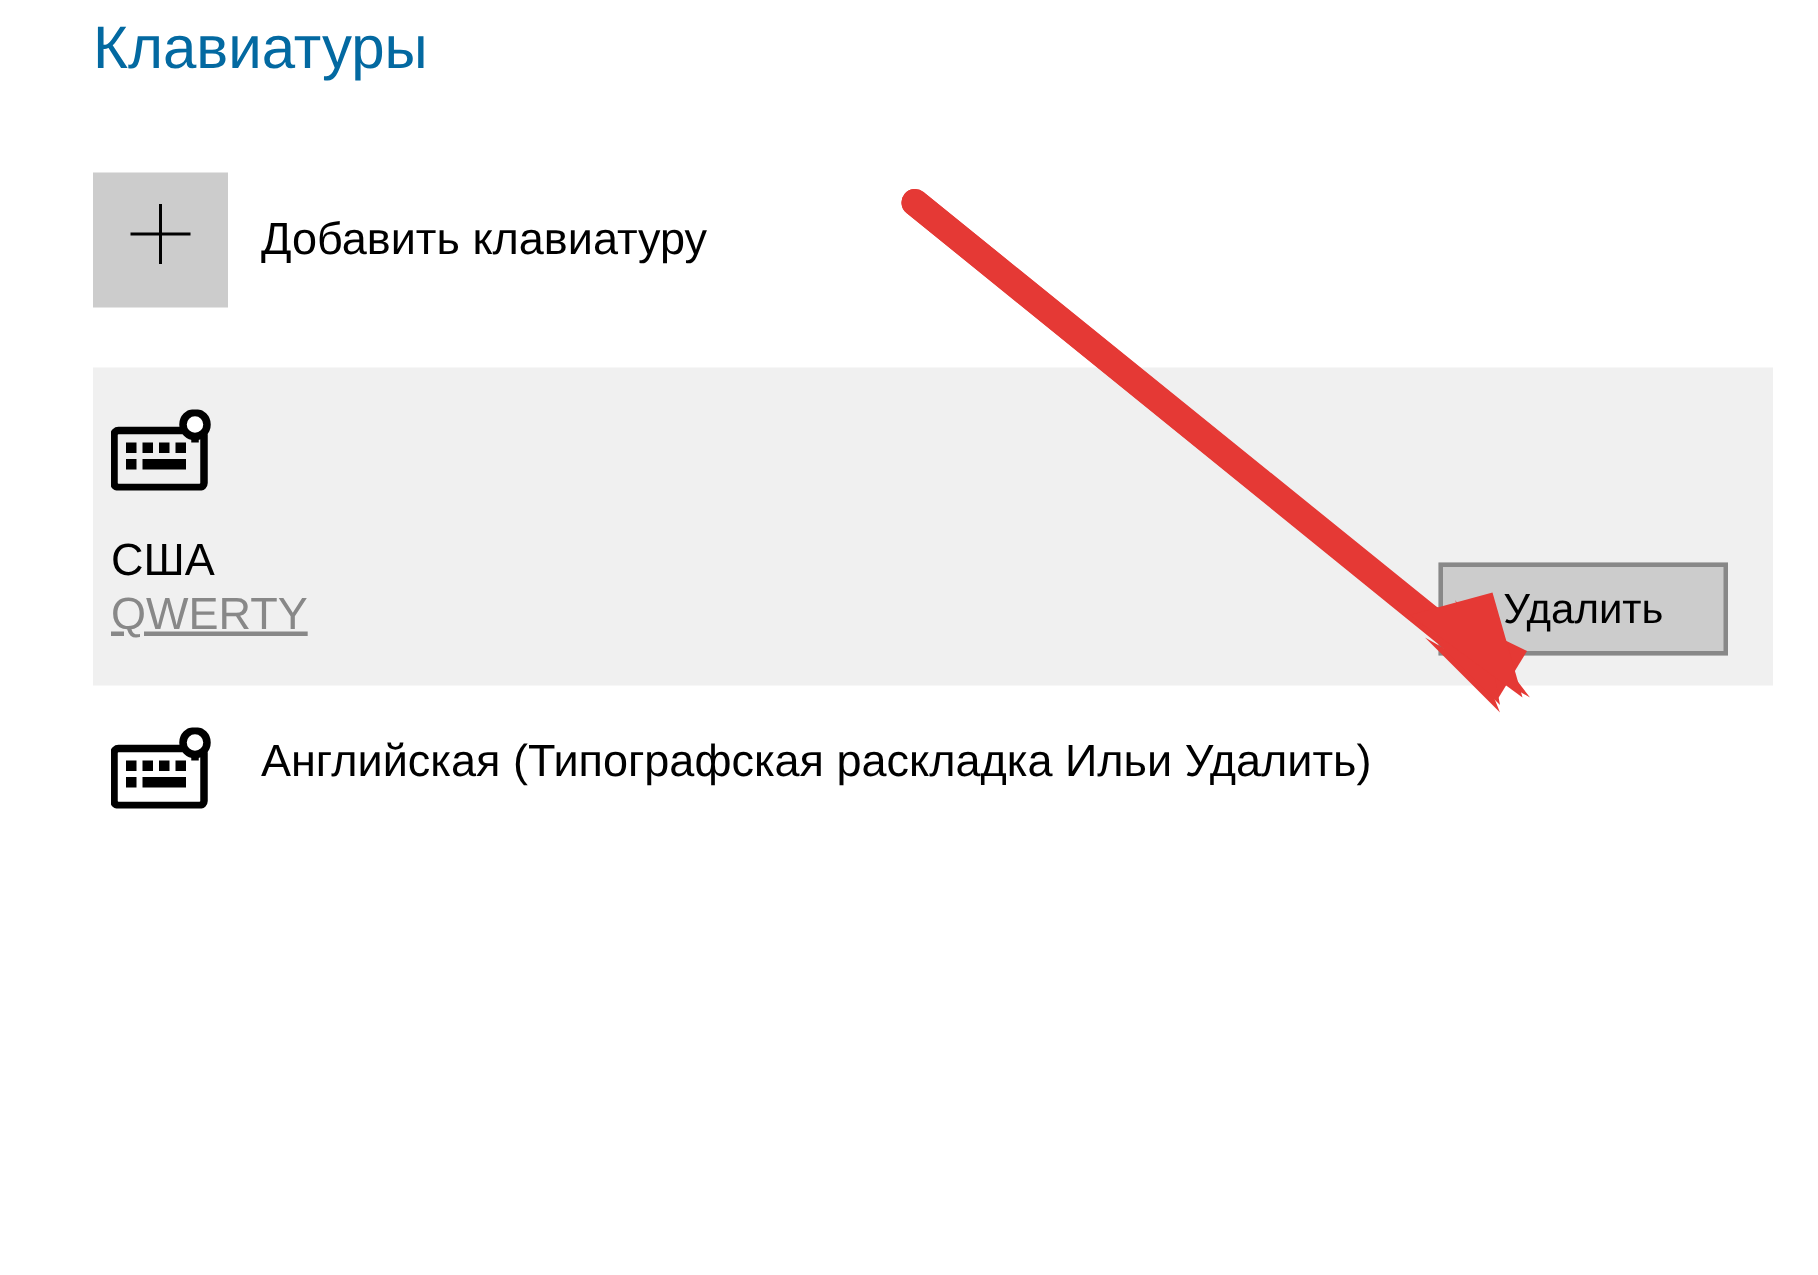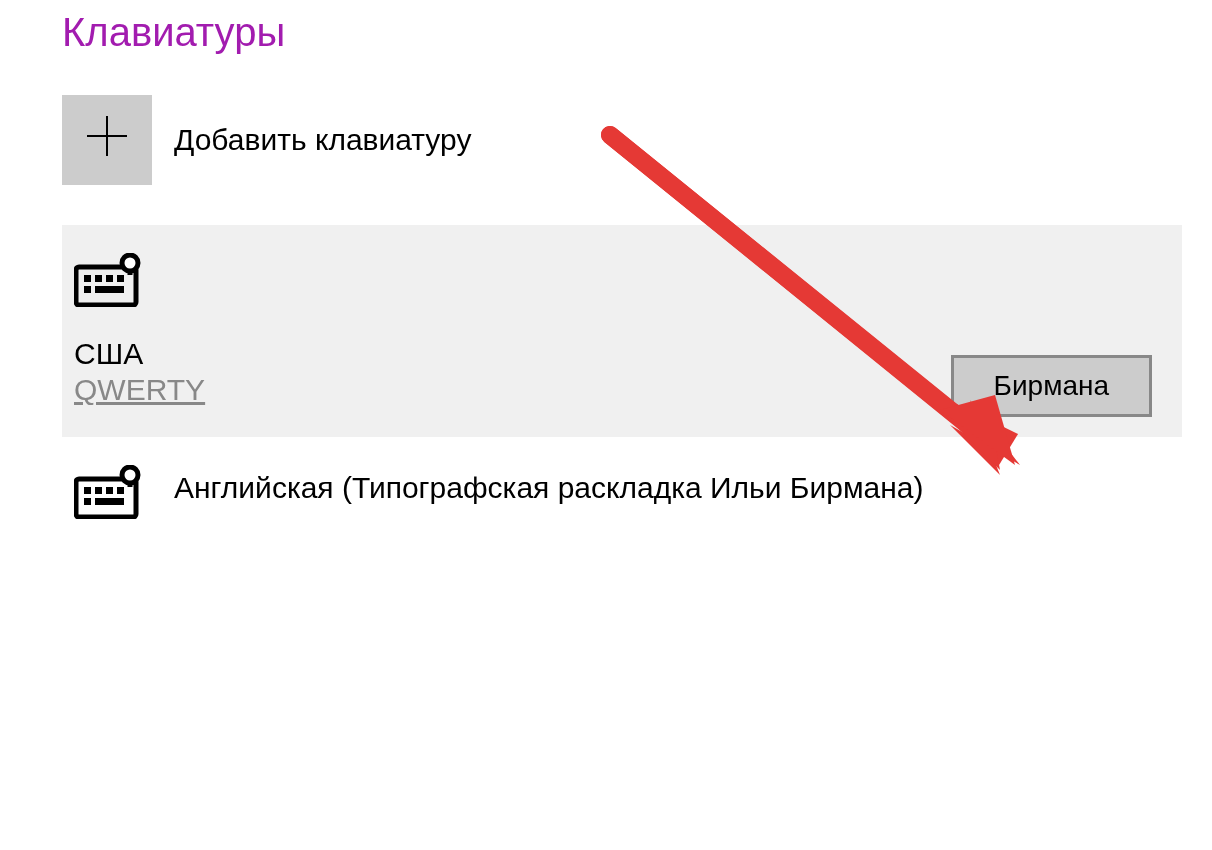--- a/index.html
+++ b/index.html
@@ -13,22 +13,22 @@
       width: 1212px;
       height: 850px;
       padding-top: 10px;
       padding-left: 62px;
       padding-right: 30px;
       position: relative;
     }
     .section-title {
       font-size: 40px;
       font-weight: 400;
-      color: #a21caf;
-      margin-bottom: 40px;
+      color: #0369a1;
+      margin-bottom: 60px;
     }
     .add-keyboard {
       display: flex;
       align-items: center;
       gap: 22px;
       margin-bottom: 40px;
       cursor: pointer;
       width: fit-content;
       justify-content: space-between;
     }
@@ -134,39 +134,39 @@
       <rect x="10" y="33" width="7" height="7" fill="#000"></rect>
       <rect x="21" y="33" width="29" height="7" fill="#000"></rect>
       <circle cx="56" cy="10" r="8" stroke="#000" stroke-width="5" fill="#fff"></circle>
       <line x1="56" y1="17" x2="56" y2="22" stroke="#000" stroke-width="5"></line>
     </svg>
   </span>
   <div class="keyboard-info">
     <span class="keyboard-name">США</span>
     <span class="keyboard-layout">QWERTY</span>
   </div>
-  <button class="delete-button">Бирмана</button>
+  <button class="delete-button">Удалить</button>
 </div>
 
 <div class="keyboard-item-second">
   <span class="keyboard-icon">
     <svg width="70" height="54" viewBox="0 0 70 54">
       <rect x="2" y="14" width="60" height="38" stroke="#000" stroke-width="5" fill="none" rx="3"></rect>
       <rect x="10" y="22" width="7" height="7" fill="#000"></rect>
       <rect x="21" y="22" width="7" height="7" fill="#000"></rect>
       <rect x="32" y="22" width="7" height="7" fill="#000"></rect>
       <rect x="43" y="22" width="7" height="7" fill="#000"></rect>
       <rect x="10" y="33" width="7" height="7" fill="#000"></rect>
       <rect x="21" y="33" width="29" height="7" fill="#000"></rect>
       <circle cx="56" cy="10" r="8" stroke="#000" stroke-width="5" fill="#fff"></circle>
       <line x1="56" y1="17" x2="56" y2="22" stroke="#000" stroke-width="5"></line>
     </svg>
   </span>
   <div class="keyboard-info">
-    <span class="keyboard-name">Английская (Типографская раскладка Ильи Бирмана)</span>
+    <span class="keyboard-name">Английская (Типографская раскладка Ильи Удалить)</span>
   </div>
 </div>
 
 <svg class="arrow-annotation" width="480" height="370" viewBox="0 0 480 370">
   <defs>
     <marker id="arrowhead" markerWidth="12" markerHeight="12" refX="8" refY="6" orient="auto">
       <polygon points="0 0, 12 6, 0 12" fill="#e53935"></polygon>
     </marker>
   </defs>
   <line x1="30" y1="20" x2="400" y2="320" stroke="#e53935" stroke-width="18" stroke-linecap="round"></line>

